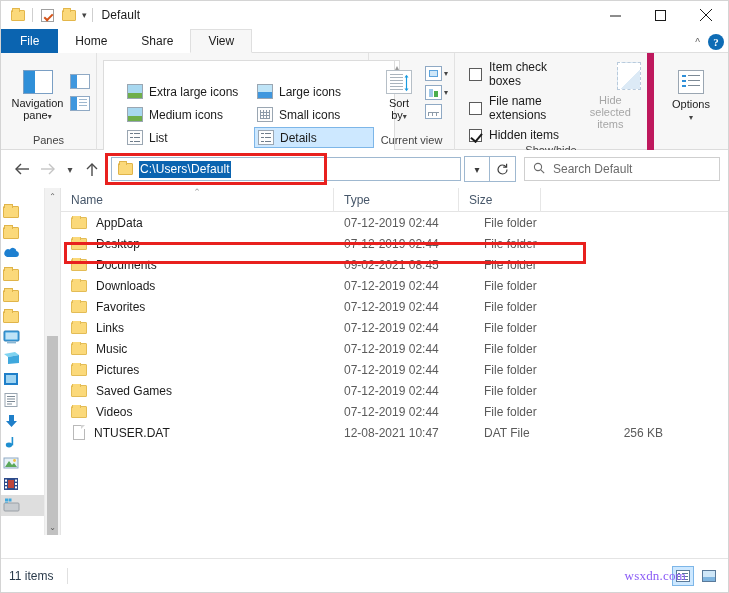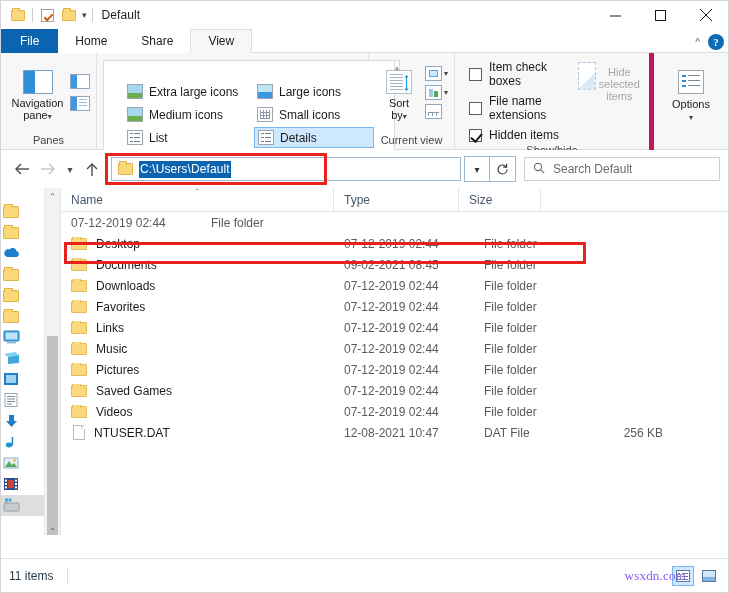--- a/index.html
+++ b/index.html
@@ -281,21 +281,21 @@
   .chkbox {
     width:13px;height:13px;border:1px solid #5b5b5b;background:#fff;margin-right:7px;
     position:relative; flex:none;
   }
   .chkbox.on:after{
     content:""; position:absolute; left:3px; top:1px; width:5px;height:9px;
     border-right:2px solid #1b1b1b; border-bottom:2px solid #1b1b1b;
     transform: rotate(40deg);
   }
   .hidesel {
-    width: 74px; display:flex;flex-direction:row;align-items:flex-start; padding-top:6px;
+    width: 74px; display:flex;flex-direction:column;align-items:flex-end; padding-top:6px;
     color: #a6a6a6;
   }
   .hidesel .lbl{font-size:11px;text-align:center;line-height:12px;margin-top:4px;}
   .page-ico {
     width: 24px; height: 28px;
     border: 1px dashed #b9cadb;
     background: linear-gradient(135deg,#ffffff 60%, #dceaf6 60%);
     position: relative;
   }
   .options {
@@ -669,21 +669,21 @@
               <span class="tiny-caret">▾</span>
             </div>
           <div class="cv-mini">
               <span class="cvbox b3"></span>
             </div>
         </div>
       </div>
       <div class="rgroup-label">Current view</div>
     </div>
 
-    <div class="rgroup" style="width:260px;border-right:5px solid #be185d">
+    <div class="rgroup" style="width:260px;border-right:7px solid #be185d">
       <div class="rgroup-body" style="align-items:flex-start">
         <div class="checkcol">
           <div class="chkrow">
             <span class="chkbox"></span>
             <span>Item check boxes</span>
           </div>
           <div class="chkrow">
             <span class="chkbox"></span>
             <span>File name extensions</span>
           </div>
@@ -890,20 +890,24 @@
         <div class="ch" style="width:125px">
           <span>Type</span>
         </div>
         <div class="ch" style="width:82px">
           <span>Size</span>
         </div>
       </div>
 
       <div class="rows">
         <div class="frow">
+          <div class="cell name" style="width:273px">
+              <span class="row-ico folder"></span>
+              <span>AppData</span>
+            </div>
           <div class="cell date" style="width:140px">07-12-2019 02:44</div>
           <div class="cell type" style="width:125px">File folder</div>
           <div class="cell size" style="width:82px"></div>
         </div>
         <div class="frow">
           <div class="cell name" style="width:273px">
               <span class="row-ico folder"></span>
               <span>Desktop</span>
             </div>
           <div class="cell date" style="width:140px">07-12-2019 02:44</div>

